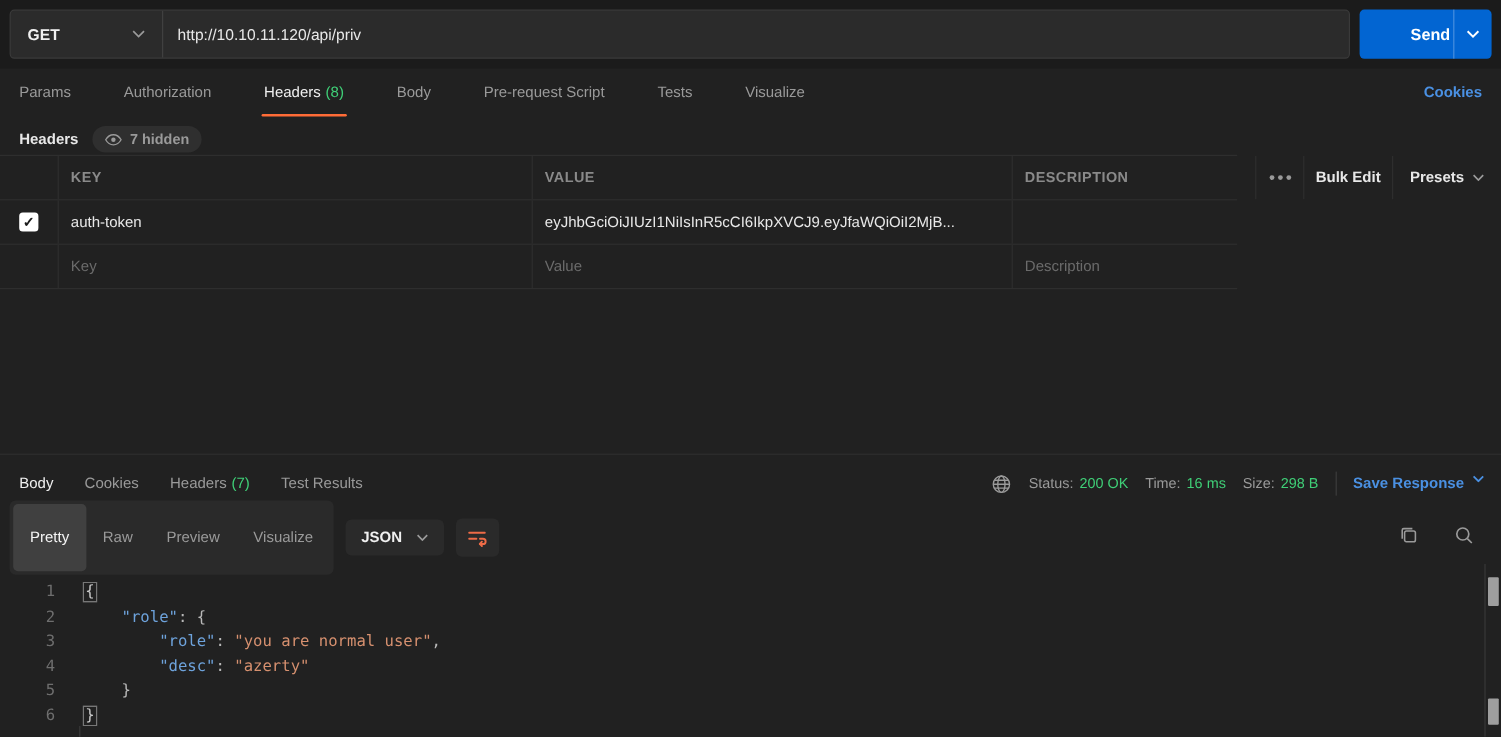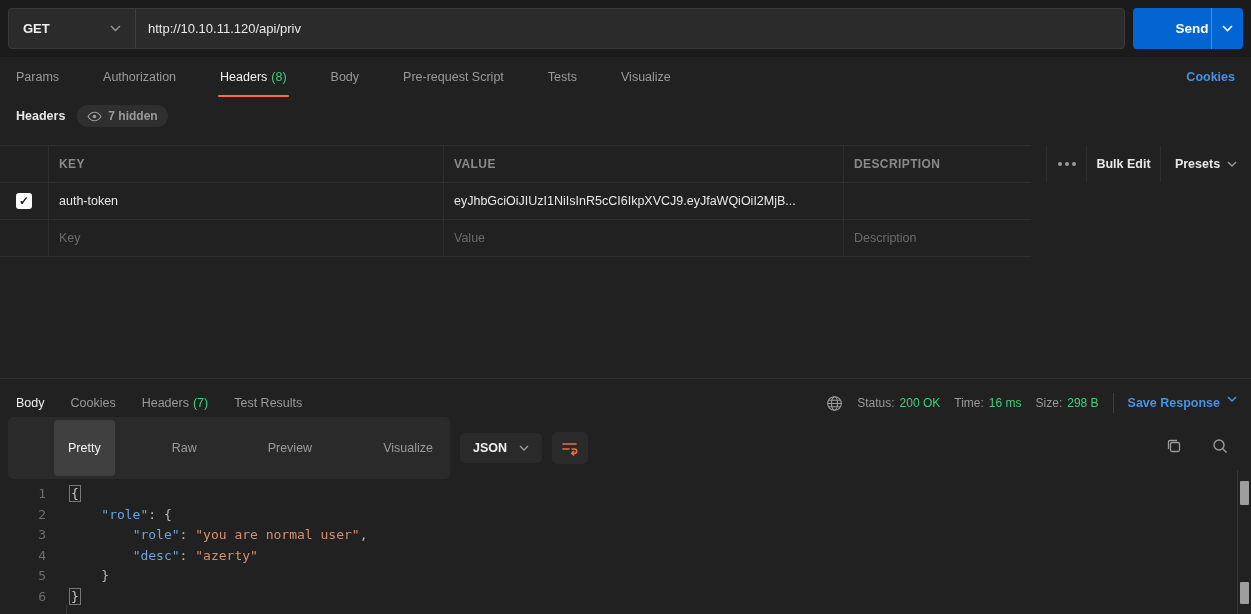--- a/index.html
+++ b/index.html
@@ -46,21 +46,21 @@
   .cookies-link { position:absolute; right:16px; top:57px; height:40px; display:flex;
     align-items:center; font-size:12.5px; font-weight:700; color:#4a90e2; cursor:pointer; }
   
   .hdr-title-row { position:absolute; top:97px; left:16px; height:38px;
     display:flex; align-items:center; gap:12px; }
   .hdr-title { font-size:12.5px; font-weight:700; color:#e8e8e8; }
   .hidden-pill { display:flex; align-items:center; gap:6px; background:#2f2f2f;
     border-radius:12px; padding:4px 10px; cursor:pointer; }
   .hidden-pill span { font-size:12px; font-weight:600; color:#9a9a9a; }
   
-  .kv-table { position:absolute; top:145px; left:0; width:1031px; border-top:1px solid #2e2e2e; }
+  .kv-table { position:absolute; top:129px; left:0; width:1031px; border-top:1px solid #2e2e2e; }
   .kv-hrow { display:grid; grid-template-columns:48px 395px 400px 203px 40px 74px 91px;
     height:37px; border-bottom:1px solid #2e2e2e; }
   .kv-row { display:grid; grid-template-columns:48px 395px 400px 1fr;
     height:37px; border-bottom:1px solid #2e2e2e; }
   .cell { display:flex; align-items:center; padding-left:10px; overflow:hidden; white-space:nowrap; }
   .bl { border-left:1px solid #2e2e2e; }
   .col-head { font-size:12px; font-weight:700; color:#8a8a8a; letter-spacing:.4px; }
   .cell-center { justify-content:center; padding-left:0; }
   .kv-text { font-size:12.5px; color:#e8e8e8; }
   .kv-placeholder { font-size:12.5px; color:#6b6b6b; }
@@ -80,21 +80,21 @@
     align-items:center; gap:14px; }
   .meta-pair { display:flex; gap:5px; font-size:12px; }
   .meta-label { color:#9a9a9a; }
   .meta-value { color:#3fcf77;text-align:center; }
   .meta-divider { width:1px; height:20px; background:#3c3c3c; }
   .save-response { display:flex; gap:7px; font-size:12.5px;
     font-weight:700; color:#4a90e2; cursor:pointer; }
   .viewbar { position:absolute; top:52px; left:8px; height:34px; display:flex;
     align-items:center; gap:10px; }
   .seg { display:flex; background:#2a2a2a; border-radius:5px; padding:3px; }
-  .seg-item { padding:21px 14px; font-size:12.5px; color:#9a9a9a; border-radius:4px; cursor:pointer;margin-left:43px; }
+  .seg-item { padding:21px 14px; font-size:12.5px; color:#9a9a9a; border-radius:4px; cursor:pointer; }
   .seg-item.active { background:#404040; color:#f5f5f5; }
   .json-select { display:flex; align-items:center; gap:12px; background:#2a2a2a;
     border-radius:5px; padding:8px 13px; font-size:12.5px; font-weight:700; color:#f0f0f0; cursor:pointer; }
   .wrap-btn { width:36px; height:32px; background:#2a2a2a; border-radius:5px;
     display:flex; align-items:center; justify-content:center; cursor:pointer; }
   .resp-icons { position:absolute; top:58px; right:22px; display:flex; gap:28px; }
   .resp-icons .icn { cursor:pointer; display:flex; }
   
   .code { position:absolute; top:100px; left:0; right:14px; bottom:0; padding-top:5px;
     font-family:"DejaVu Sans Mono", monospace; font-size:13px; line-height:20.5px; }

